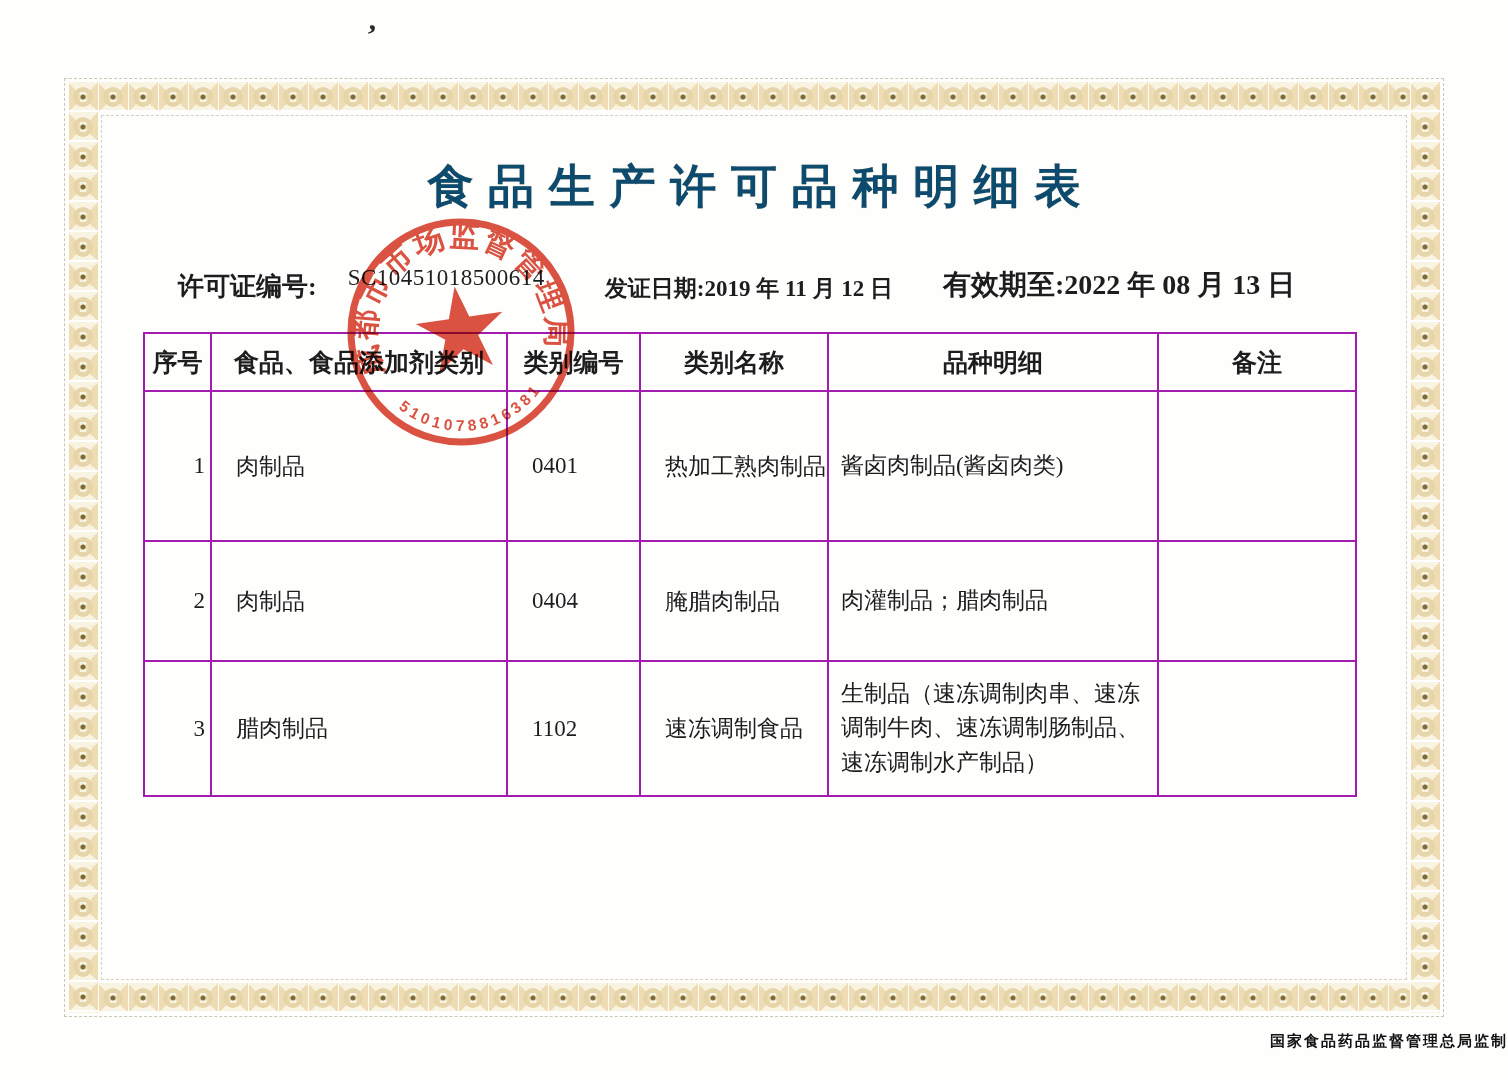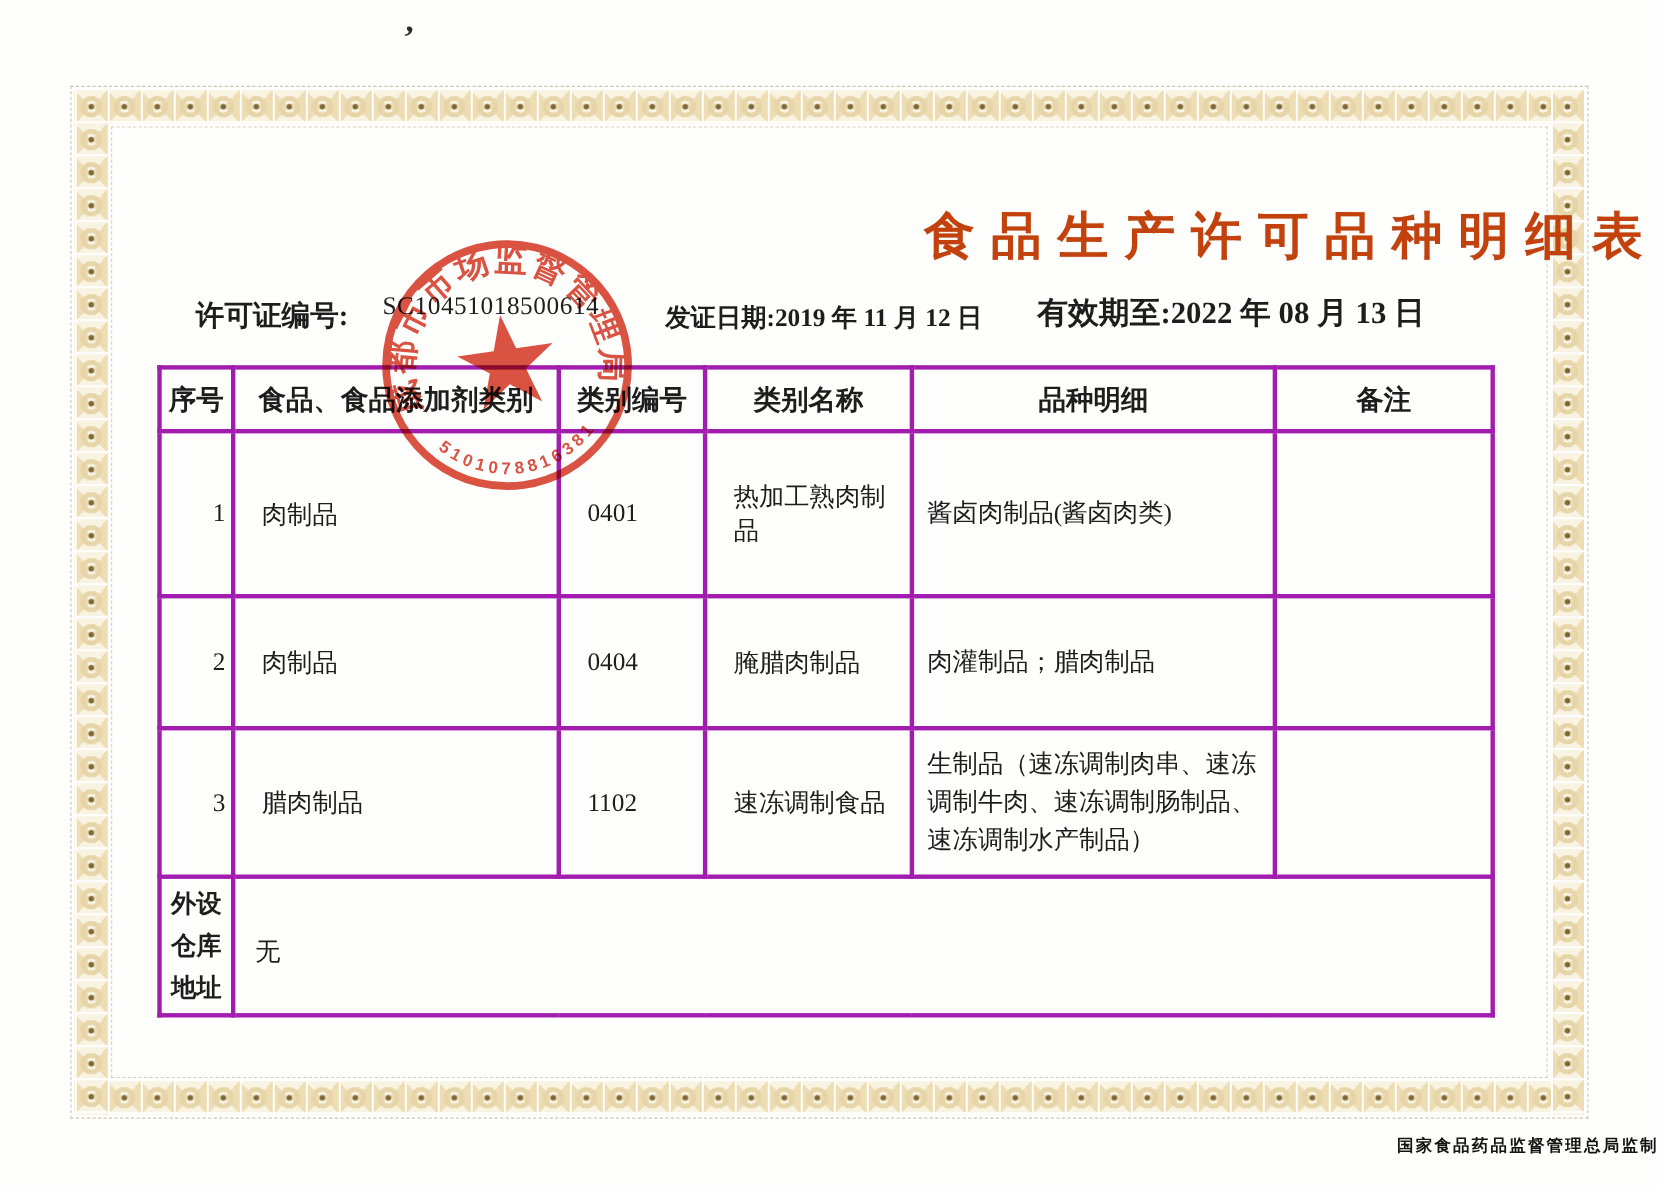--- a/index.html
+++ b/index.html
@@ -23,38 +23,37 @@
     background-size:30px 30px;
   }
   .band.top{left:0;top:0;width:100%;height:30px;}
   .band.bottom{left:0;bottom:0;width:100%;height:30px;}
   .band.left{left:0;top:0;width:30px;height:100%;}
   .band.right{right:0;top:0;width:30px;height:100%;}
   
   .stray{position:absolute;left:366px;top:18px;font-size:30px;font-weight:bold;color:#2c2c2c;transform:rotate(8deg);}
   
   .doc-title{
-    position:absolute;left:0;right:0;top:156px;text-align:right;
-    font-size:46px;font-weight:bold;color:#c2410c;
+    position:absolute;left:0;right:0;top:156px;text-align:center;
+    font-size:46px;font-weight:bold;color:#0c4a6e;
     letter-spacing:.32em;text-indent:.32em;
     text-shadow:0 0 1px rgba(122,90,32,.4);
-    margin-top:28px;
   }
   
   .license-line{position:absolute;left:178px;top:266px;display:flex;align-items:flex-end;white-space:nowrap;gap:28px;}
   .license-label{font-size:26px;font-weight:bold;}
   .license-number{font-size:23px;letter-spacing:.5px;transform:translateY(-13px);margin-left:3px;}
   .issue-date{font-size:23px;font-weight:bold;margin-left:32px;}
   .valid-until{font-size:28px;font-weight:bold;margin-left:22px;}
   
   table.detail{
     position:absolute;left:143px;top:332px;width:1212px;
     border-collapse:collapse;table-layout:fixed;
   }
-  table.detail th, table.detail td{border:4px solid #a21caf;overflow:hidden;}
+  table.detail th, table.detail td{border:2px solid #a21caf;overflow:hidden;}
   table.detail th{font-size:25px;font-weight:bold;text-align:center;vertical-align:middle;padding:0 2px;}
   table.detail td{font-size:23px;vertical-align:middle;}
   tr.hdr{height:58px;}
   tr.r1{height:150px;}
   tr.r2{height:120px;}
   tr.r3{height:135px;}
   tr.rw{height:123px;}
   td.no{text-align:right;padding-right:5px;}
   td.cat,td.code,td.name{padding-left:24px;border-radius:22px;}
   td.detail-cell{padding:8px 12px 8px 12px;line-height:1.5;}
@@ -126,24 +125,20 @@
         <td class="remark"></td>
       </tr>
       <tr class="r3">
         <td class="no">3</td>
         <td class="cat">腊肉制品</td>
         <td class="code">1102</td>
         <td class="name">速冻调制食品</td>
         <td class="detail-cell">生制品（速冻调制肉串、速冻调制牛肉、速冻调制肠制品、速冻调制水产制品）</td>
         <td class="remark"></td>
       </tr>
-      <tr class="rw">
-        <td class="wlabel">外设仓库地址</td>
-        <td class="wvalue" colspan="5">无</td>
-      </tr>
     </tbody>
   </table>
 
   <svg class="seal" viewBox="-123 -121 246 242">
     <g transform="rotate(-8)" fill="#d63a26" stroke="none">
       <circle cx="0" cy="0" r="110" fill="none" stroke="#d63a26" stroke-width="7"></circle>
       <path id="sealTopArc" d="M -83 22 A 86 86 0 1 1 83 22" fill="none" stroke="none"></path>
       <path id="sealBottomArc" d="M -86 48 A 98 98 0 0 0 86 48" fill="none" stroke="none"></path>
       <text font-size="30" font-weight="bold" letter-spacing="3" text-anchor="middle" fill="#d63a26" font-family="Liberation Serif, serif">
         <textPath href="#sealTopArc" startOffset="50%">成都市市场监督管理局</textPath>

